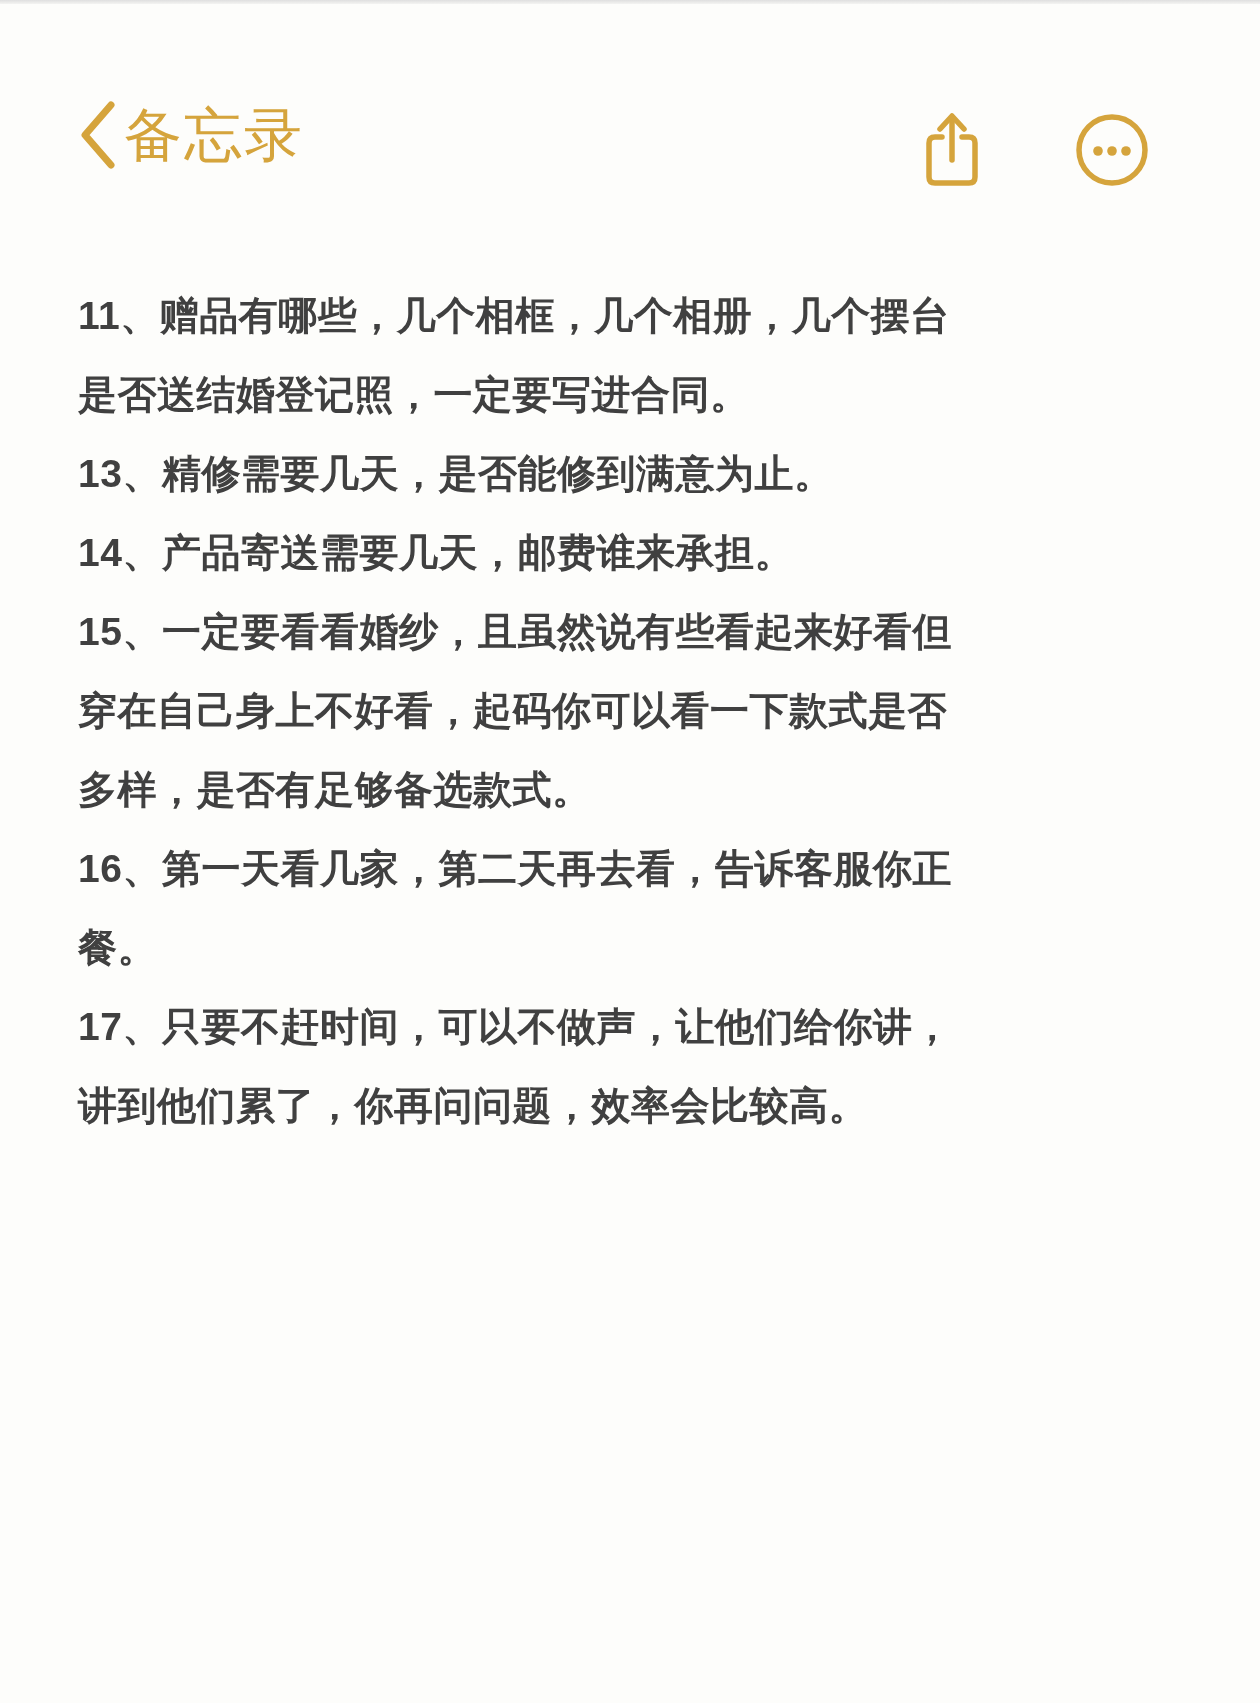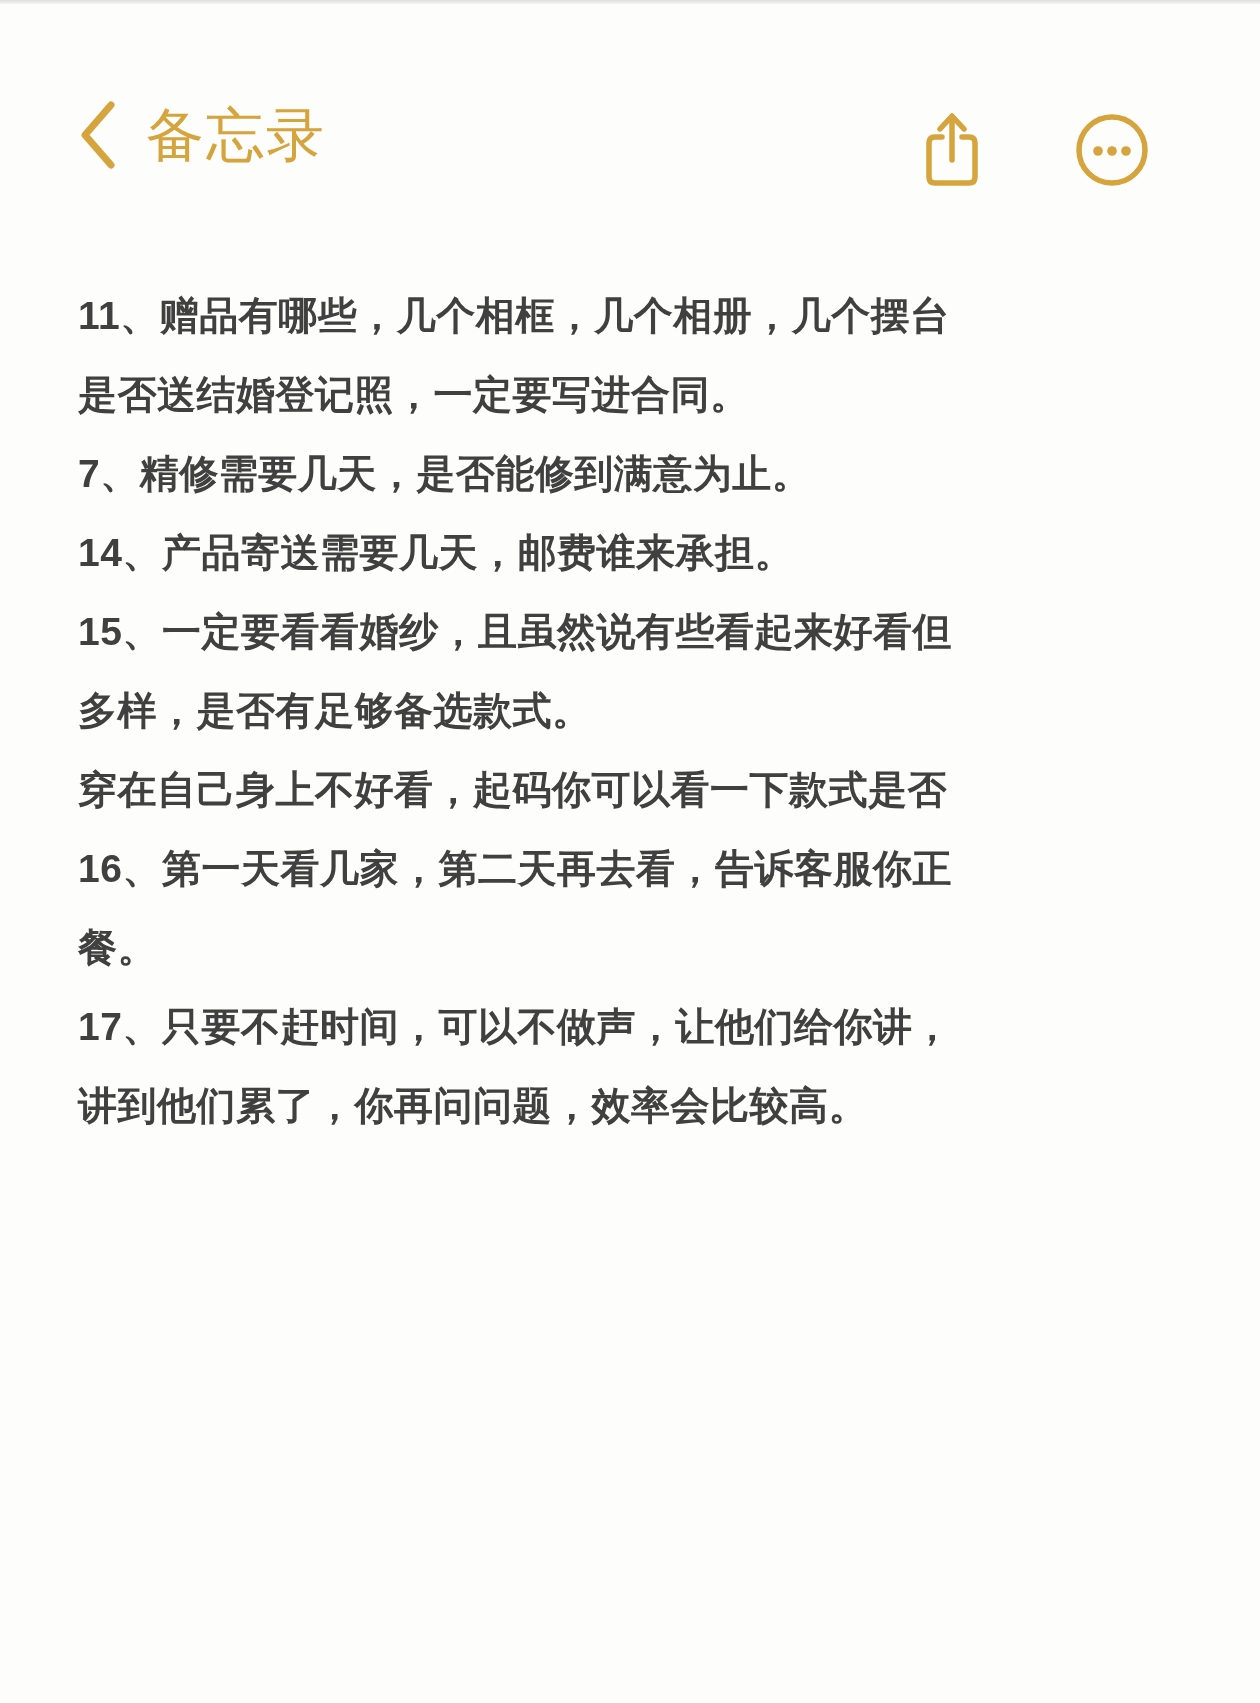--- a/index.html
+++ b/index.html
@@ -24,21 +24,21 @@
   .header {
     position: absolute;
     top: 92px; left: 0; right: 0;
     height: 120px;
   }
   .back-button {
     position: absolute;
     left: 78px; top: 8px;
     display: flex;
     align-items: center;
-    gap: 30px;
+    gap: 8px;
     color: #D5A43C;
     cursor: pointer;
   }
   .back-button .chevron { display: block; }
   .back-label {
     font-size: 58px;
     font-weight: 500;
     letter-spacing: 2px;
     line-height: 70px;
   }
@@ -107,31 +107,31 @@
 
 <div class="note-body">
 
   <div class="note-paragraph">
     <div class="note-line">11、赠品有哪些，几个相框，几个相册，几个摆台</div>
     <div class="note-line">是否送结婚登记照，一定要写进合同。</div>
   </div>
 
 
   <div class="note-paragraph">
-    <div class="note-line">7、精修需要几天，是否能修到满意为止。</div>
+    <div class="note-line">13、精修需要几天，是否能修到满意为止。</div>
   </div>
 
   <div class="note-paragraph">
     <div class="note-line">14、产品寄送需要几天，邮费谁来承担。</div>
   </div>
 
   <div class="note-paragraph">
     <div class="note-line">15、一定要看看婚纱，且虽然说有些看起来好看但</div>
+    <div class="note-line">穿在自己身上不好看，起码你可以看一下款式是否</div>
     <div class="note-line">多样，是否有足够备选款式。</div>
-    <div class="note-line">穿在自己身上不好看，起码你可以看一下款式是否</div>
   </div>
 
   <div class="note-paragraph">
     <div class="note-line">16、第一天看几家，第二天再去看，告诉客服你正</div>
     <div class="note-line">餐。</div>
   </div>
 
   <div class="note-paragraph">
     <div class="note-line">17、只要不赶时间，可以不做声，让他们给你讲，</div>
     <div class="note-line">讲到他们累了，你再问问题，效率会比较高。</div>

